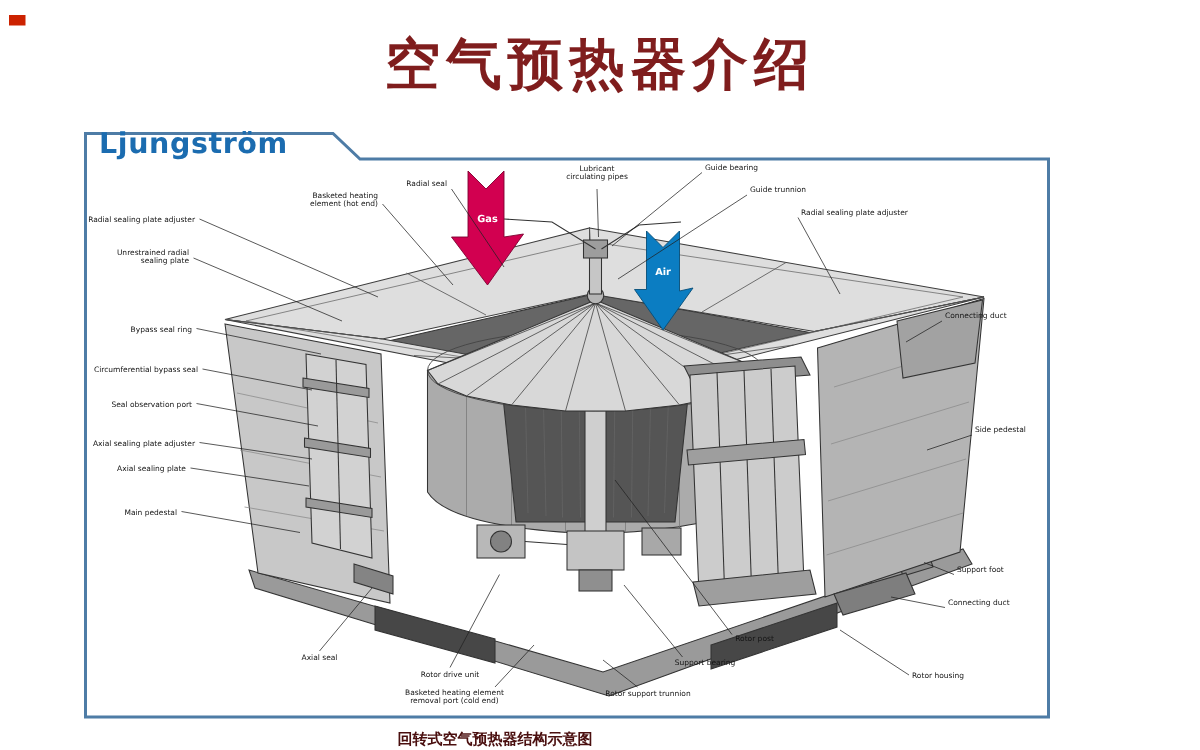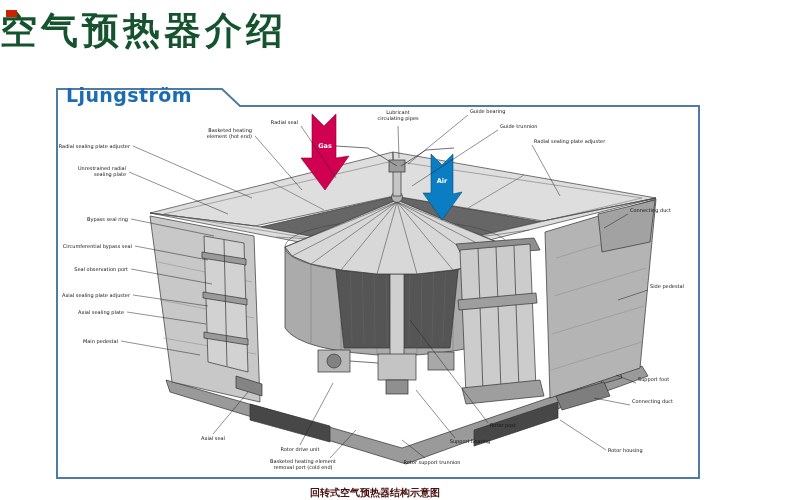--- a/index.html
+++ b/index.html
@@ -1,35 +1,35 @@
 <!DOCTYPE html>
 <html><head>
 <meta charset="utf-8">
 <style>
   html,body{margin:0;padding:0;}
   body{
     width:800px;height:500px;position:relative;overflow:hidden;
     background:#ffffff;font-family:"DejaVu Sans",sans-serif;
   }
   .slide-title{
-    position:absolute;top:6px;left:0;right:0;margin:0;
-    text-align:left;font-size:37px;font-weight:bold;color:#14532d;
+    position:absolute;top:6px;left:0;right:0;margin:12px;
+    text-align:center;font-size:37px;font-weight:bold;color:#7f1d1d;
     letter-spacing:4px;
   }
   .corner-artifact{
     position:absolute;left:6px;top:10px;width:11px;height:7px;
     background:#cc2200;
   }
   .artwork{position:absolute;left:0;top:0;width:800px;height:500px;}
   .logo{font-family:"DejaVu Sans",sans-serif;font-weight:bold;font-size:19px;letter-spacing:0.4px;}
   .lbl{font-size:5px;fill:#141414;}
   .leader{stroke:#222;stroke-width:0.5;}
   .flow-label{font-size:6.5px;font-weight:bold;fill:#ffffff;}
   .caption{
-    position:absolute;left:220px;top:486px;width:220px;text-align:right;
+    position:absolute;left:220px;top:486px;width:220px;text-align:center;
     font-size:10px;color:#4a0f0f;font-weight:bold;
   }
   .seam{stroke:#777;stroke-width:0.5;}
   .hatch{stroke:#6a6a6a;stroke-width:0.4;}
   .beam{stroke:#555;stroke-width:0.55;}
   .shade{stroke:#8a8a8a;stroke-width:0.5;}
 </style>
 </head>
 <body>
 

